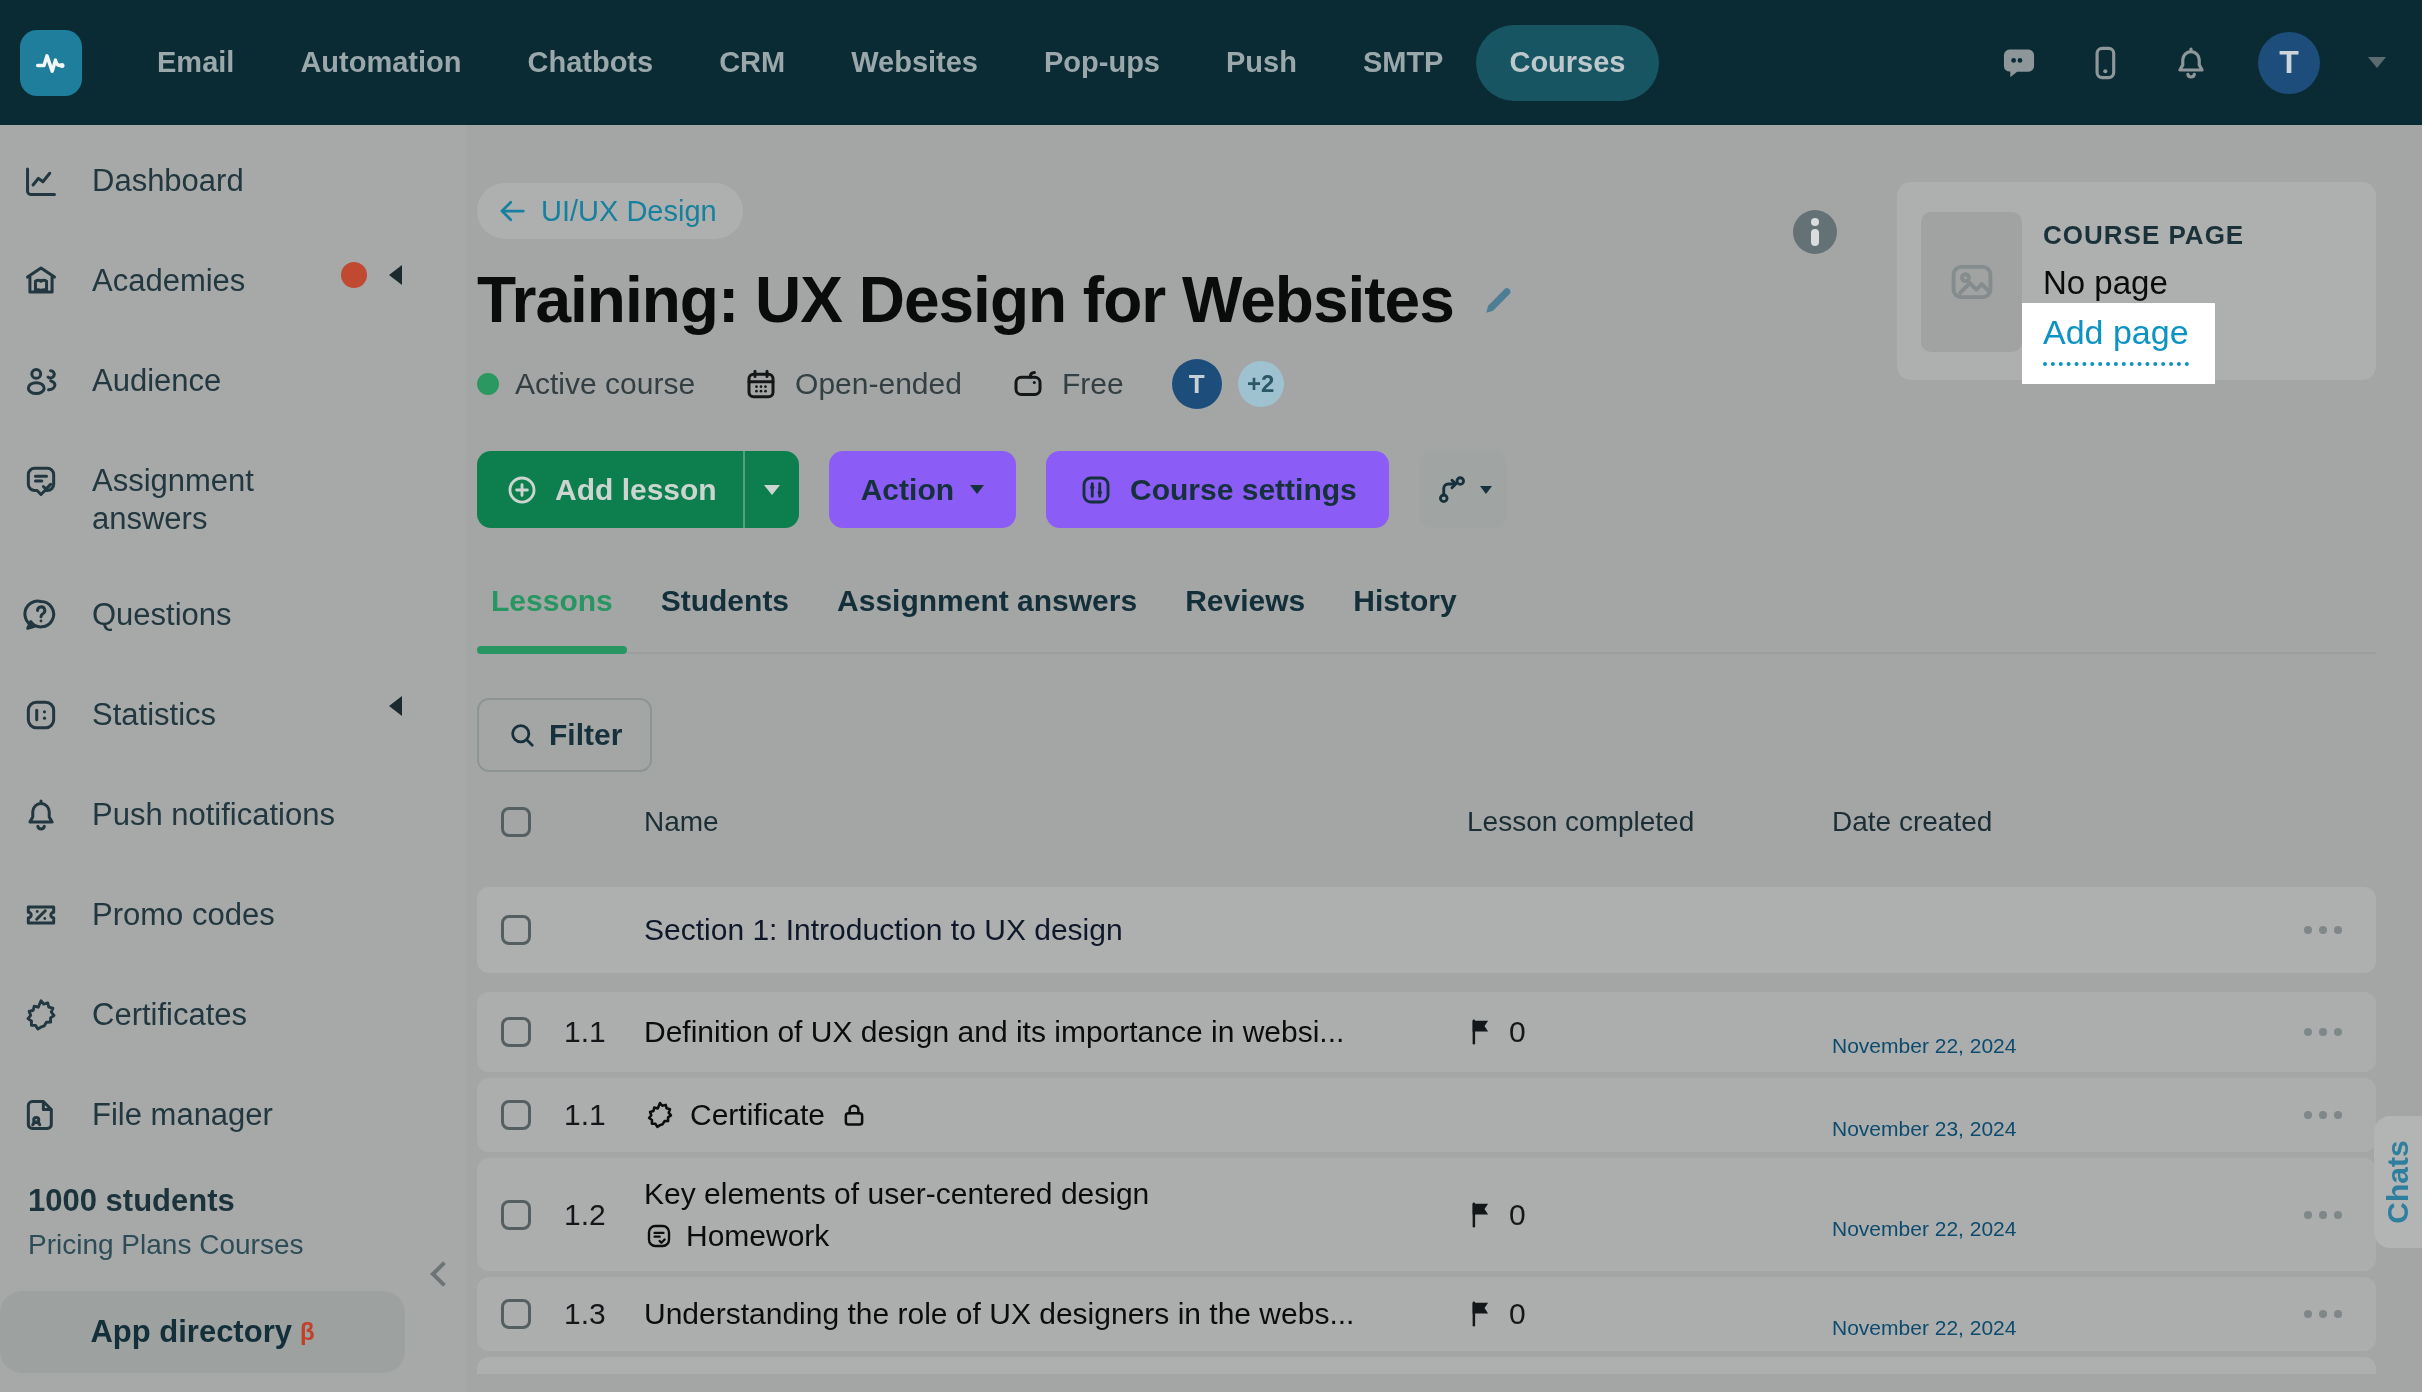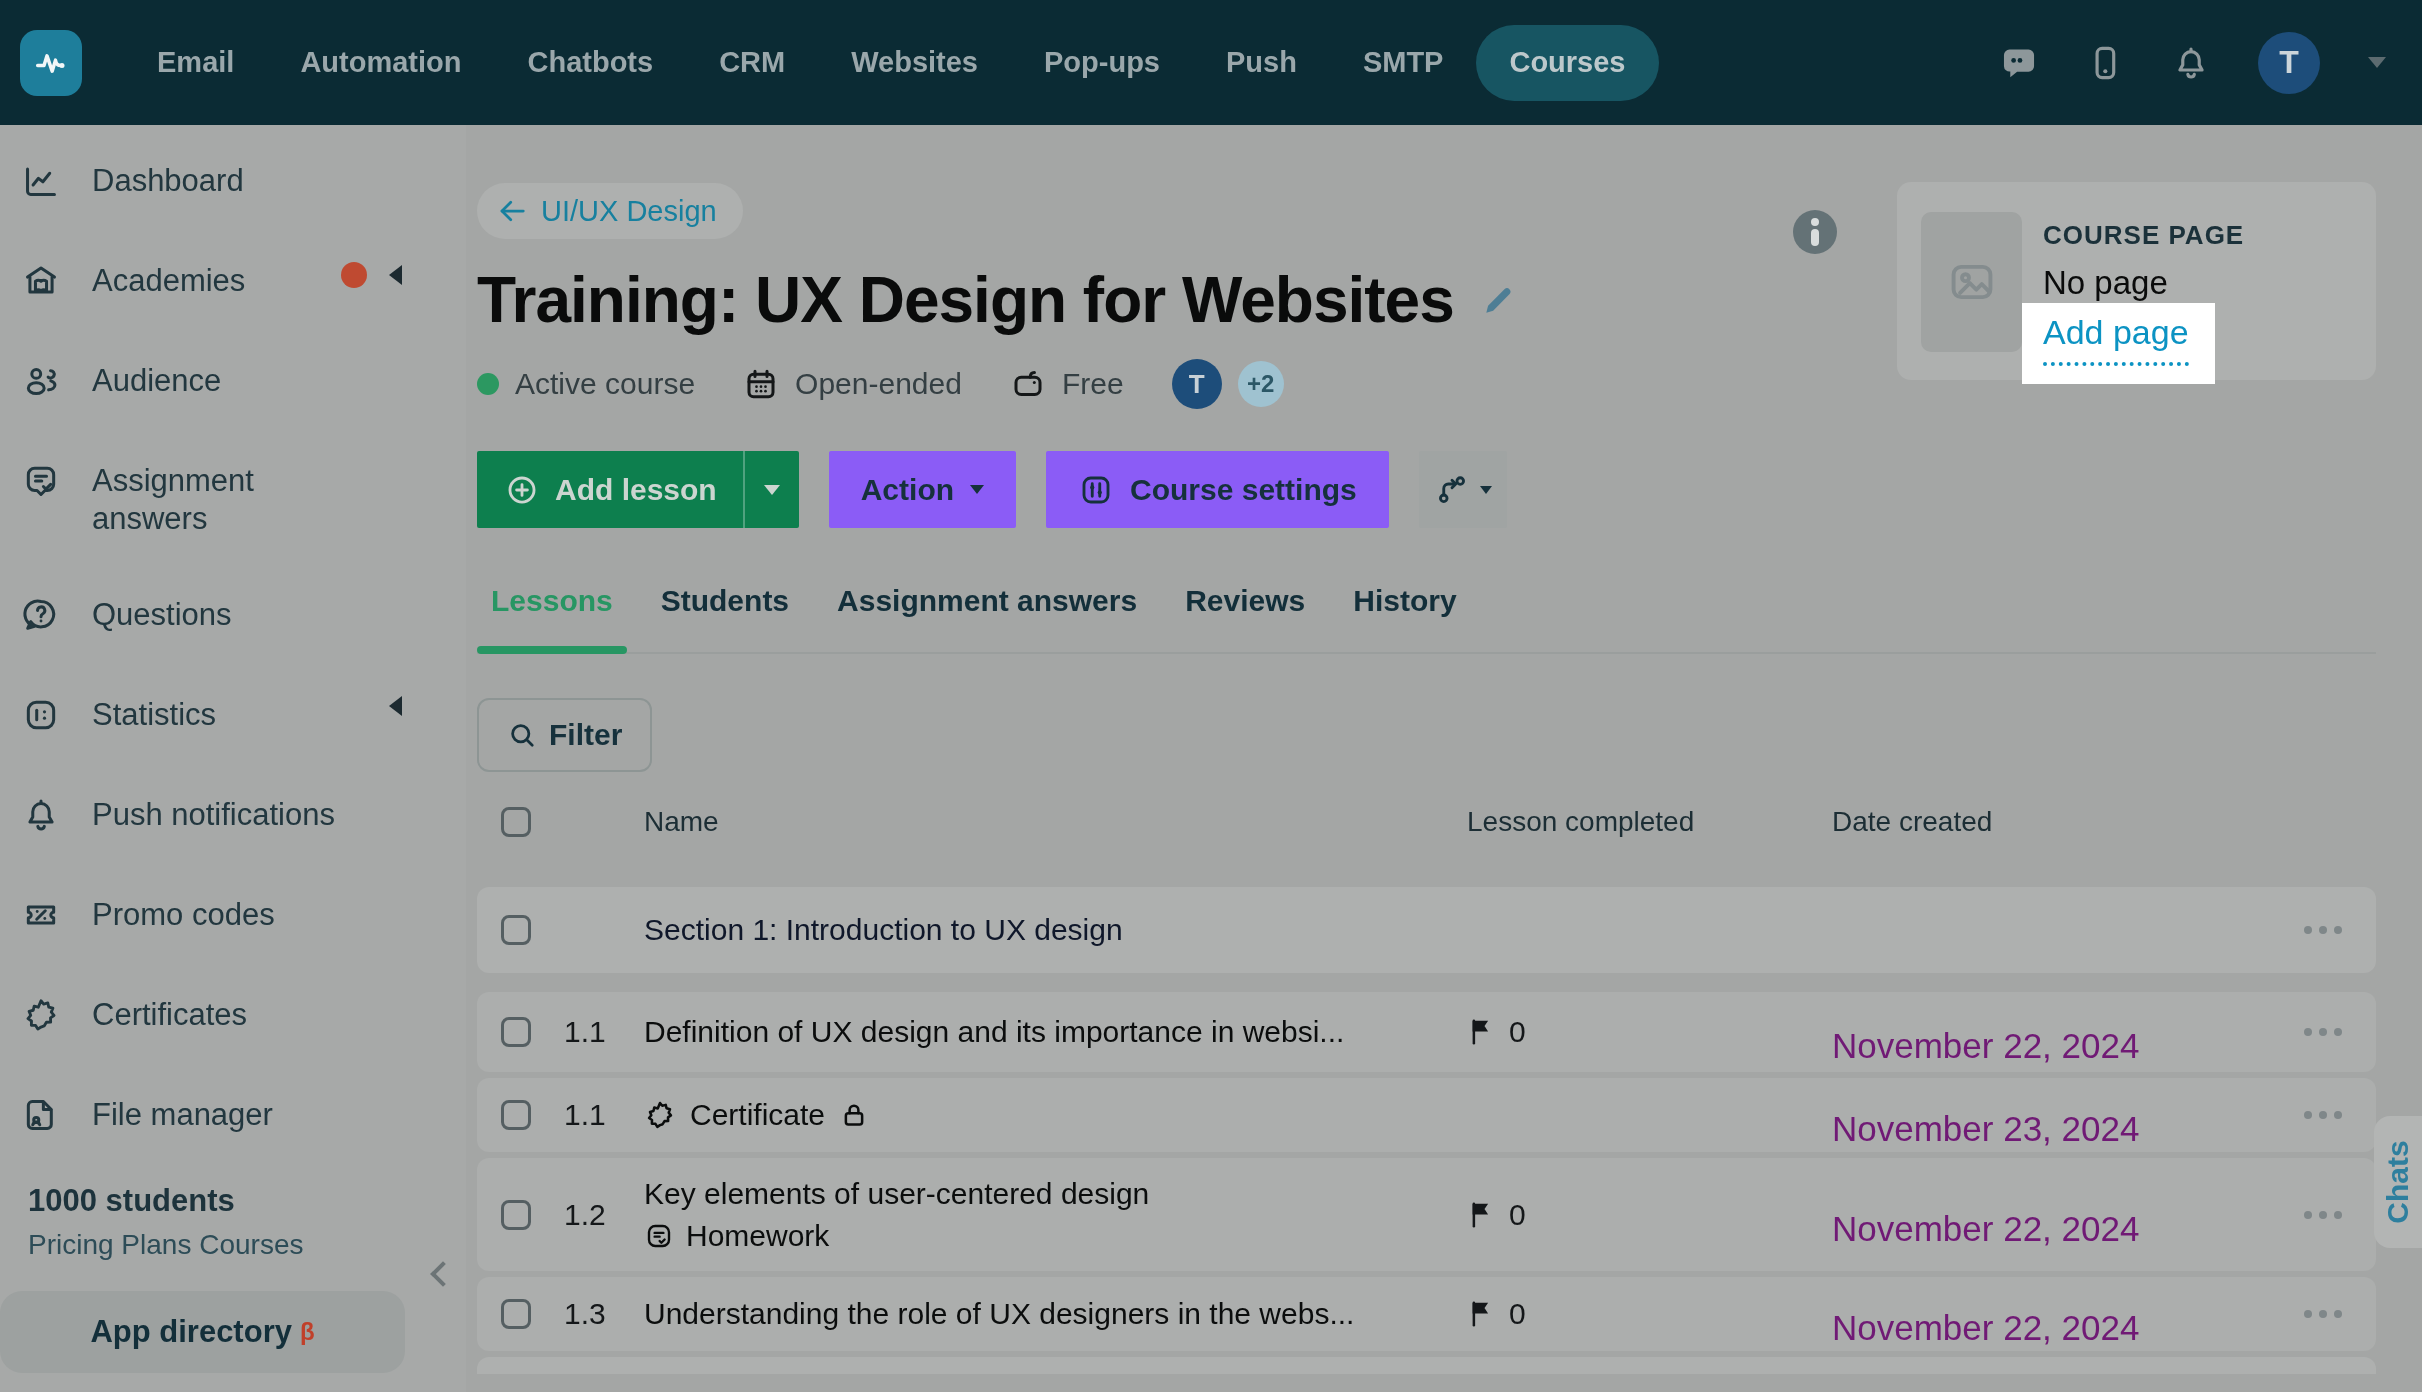--- a/index.html
+++ b/index.html
@@ -65,21 +65,21 @@
   .badges { margin-top:22px; display:flex; align-items:center; gap:24px; }
   .badge { display:flex; align-items:center; gap:16px; font-size:30px; color:#343f43; margin-right:24px; }
   .status-dot { width:22px; height:22px; border-radius:50%; background:#2c9861; }
   .badge .bicon { color:#141718; }
   .avatar-sm { width:50px; height:50px; border-radius:50%; background:#1d4d7a; color:#c7d0d6;
     font-size:26px; font-weight:700; display:flex; align-items:center; justify-content:center; }
   .plus-badge { width:46px; height:46px; border-radius:50%; background:#9fc2d0; color:#2b5766;
     font-size:24px; font-weight:700; display:flex; align-items:center; justify-content:center; margin-left:-8px; }
 
   .toolbar { margin-top:42px; display:flex; align-items:center; gap:30px; }
-  .btn { height:77px; border-radius:2px; display:inline-flex; align-items:center;
+  .btn { height:77px; border-radius:14px; display:inline-flex; align-items:center;
     font-size:30px; font-weight:700; cursor:pointer; }
   .btn-green { background:#0d7f4e; color:#ccd5d0; }
   .btn-green .bg-main { display:flex; align-items:center; gap:16px; padding:0 26px 0 28px; }
   .btn-green .bg-caret { width:56px; height:77px; display:flex; align-items:center; justify-content:center;
     border-left:2px solid rgba(255,255,255,.28); }
   .caret-sm { width:0; height:0; border-left:8px solid transparent; border-right:8px solid transparent;
     border-top:10px solid currentColor; }
   .btn-gray { background:#8b5cf6; color:#16313c; padding:0 32px; gap:16px; }
   .btn-icononly { background:#a0a4a3; color:#16313c; width:88px; justify-content:center; gap:10px; }
 
@@ -101,21 +101,21 @@
   .cb { width:30px; height:30px; border:3px solid #555f62; border-radius:8px; cursor:pointer; }
   .trow { border-radius:12px; background:#acaead; margin-bottom:6px; font-size:30px; color:#0b0d0d; }
   .trow.section { height:86px; margin-top:43px; margin-bottom:19px; background:#aeb0af; }
   .section-name { font-weight:400; color:#0f172a; }
   .row-h80 { height:80px; } .row-h74 { height:74px; } .row-h113 { height:113px; }
   .lesson-num { color:#141719; }
   .cell-name { display:flex; align-items:center; gap:14px; }
   .cell-name .nicon { color:#0b0d0d; }
   .name-stack .line2 { display:flex; align-items:center; gap:12px; margin-top:8px; }
   .completed { display:flex; align-items:center; gap:12px; color:#141719; }
-  .date-cell { color:#701a75; font-size:35px;margin-top:28px; }
+  .date-cell { color:#0c4a6e; font-size:21px;margin-top:28px; }
   .dots { display:flex; gap:7px; justify-content:flex-end; padding-right:6px; cursor:pointer; }
   .dots i { width:8px; height:8px; border-radius:50%; background:#7f8789; }
   .partial-row { height:17px; border-radius:12px 12px 0 0; background:#aeb0af; }
 
   
   .course-panel { position:absolute; left:1431px; top:57px; width:479px; height:198px;
     background:#aeb0af; border-radius:14px; }
   .thumb { position:absolute; left:24px; top:30px; width:101px; height:140px; border-radius:10px;
     background:#a0a3a2; display:flex; align-items:center; justify-content:center; color:#848c8e; }
   .cp-title { position:absolute; left:146px; top:38px; font-size:26px; font-weight:700;

